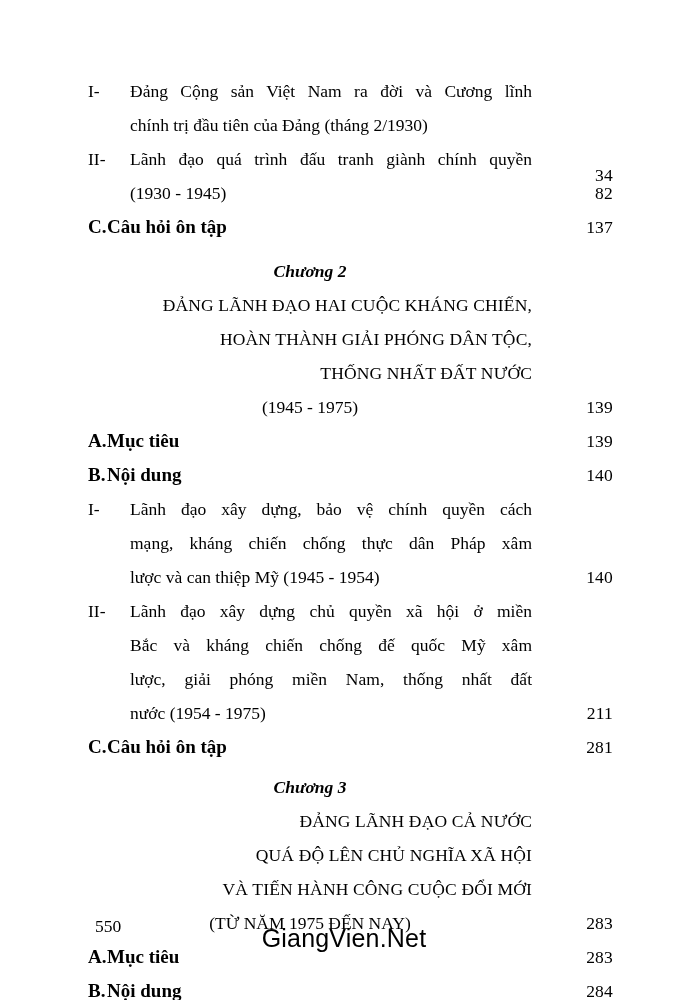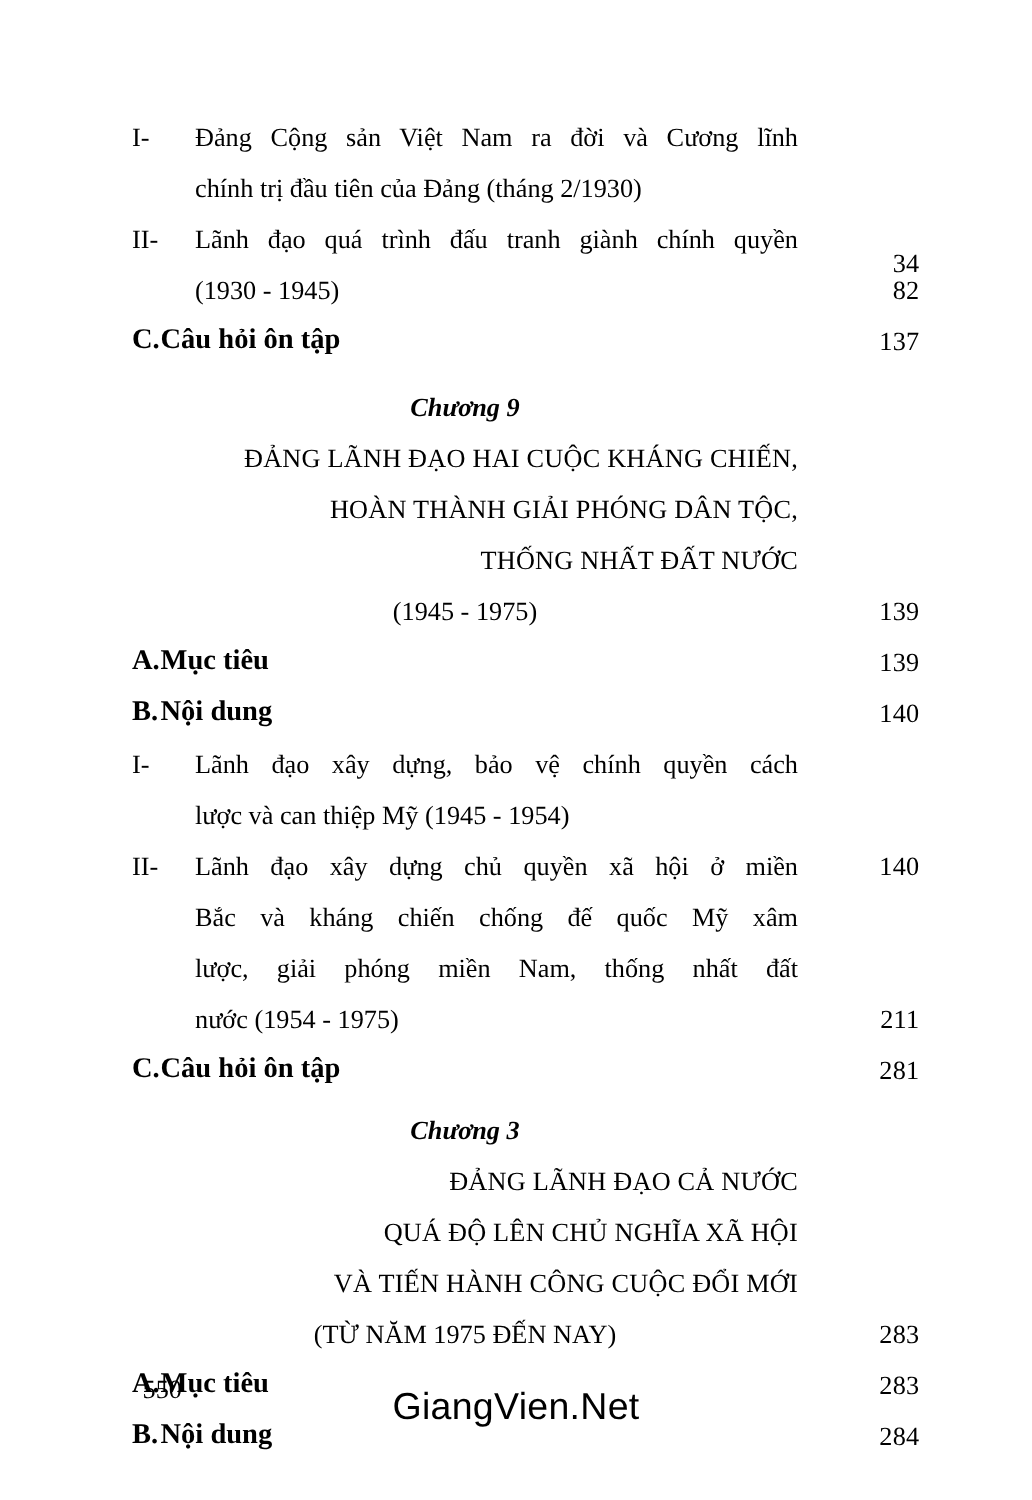--- a/index.html
+++ b/index.html
@@ -155,21 +155,21 @@
     </div>
 
     <div class="row">
       <div class="letter-entry">
         <span class="lt">C.</span><span>Câu hỏi ôn tập</span>
       </div>
       <div class="pg">137</div>
     </div>
 
     <div class="chapter center-axis" style="margin-top:10px;">
-      <div class="ch-label">Chương 9</div>
+      <div class="ch-label">Chương 2</div>
       <div class="ch-title">ĐẢNG LÃNH ĐẠO HAI CUỘC KHÁNG CHIẾN,</div>
       <div class="ch-title">HOÀN THÀNH GIẢI PHÓNG DÂN TỘC,</div>
       <div class="ch-title">THỐNG NHẤT ĐẤT NƯỚC</div>
     </div>
     <div class="row">
       <div class="chapter center-axis">
         <span class="ch-years">(1945 - 1975)</span>
       </div>
       <div class="pg">139</div>
     </div>
@@ -185,20 +185,21 @@
       <div class="letter-entry">
         <span class="lt">B.</span><span>Nội dung</span>
       </div>
       <div class="pg">140</div>
     </div>
 
     <div class="row">
       <div class="num-entry">
         <span class="marker">I-</span>
         <div class="body justify-all">Lãnh đạo xây dựng, bảo vệ chính quyền cách</div>
+        <div class="body justify-all">mạng, kháng chiến chống thực dân Pháp xâm</div>
         <div class="body">lược và can thiệp Mỹ (1945 - 1954)</div>
       </div>
       <div class="pg" style="top:68px;">140</div>
     </div>
 
     <div class="row">
       <div class="num-entry">
         <span class="marker">II-</span>
         <div class="body justify-all">Lãnh đạo xây dựng chủ quyền xã hội ở miền</div>
         <div class="body justify-all">Bắc và kháng chiến chống đế quốc Mỹ xâm</div>

